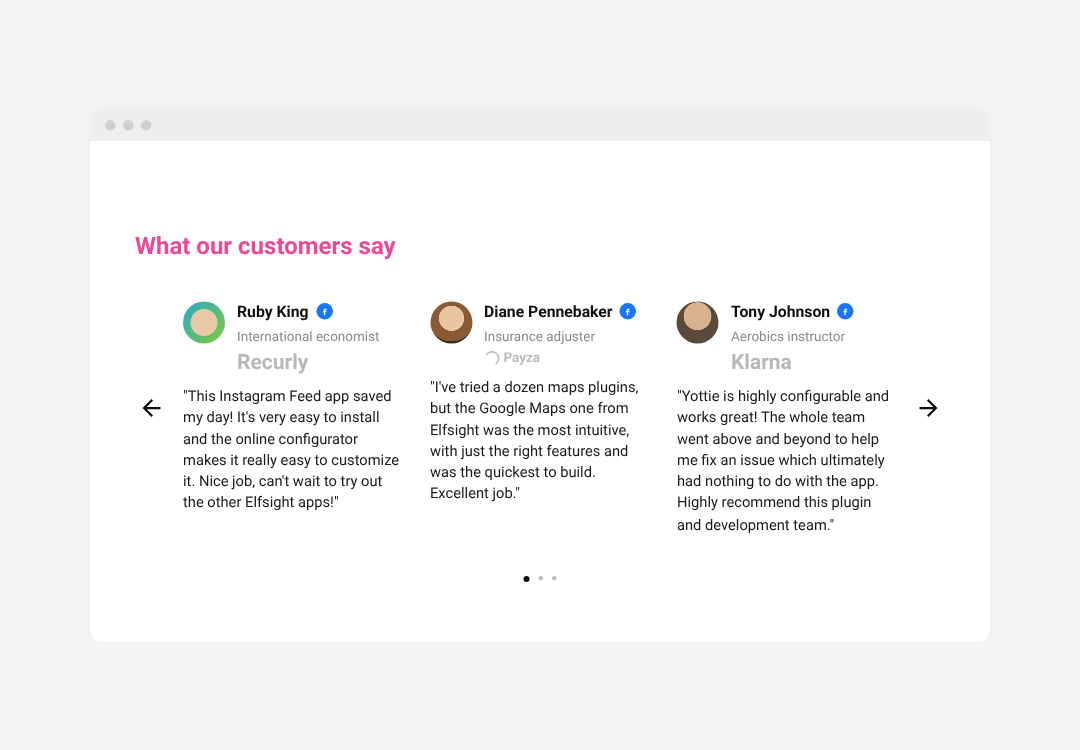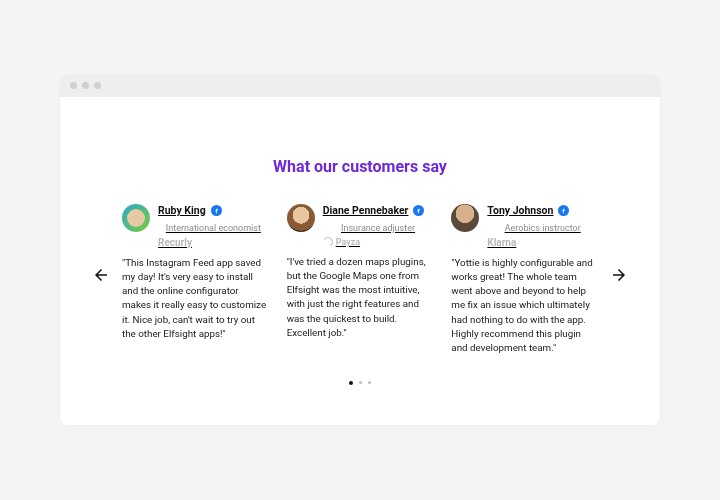--- a/index.html
+++ b/index.html
@@ -29,24 +29,23 @@
   .dot {
     width: 7px; height: 7px;
     border-radius: 50%;
     background: #cfcfcf;
   }
   .content {
     padding: 60px 30px 40px 30px;
     position: relative;
   }
   .heading {
-    text-align: center;
     font-size: 16px;
     font-weight: 700;
-    color: #6d28d9;
+    color: #ec4899;
     margin-bottom: 28px;
   }
   .carousel {
     display: flex;
     align-items: flex-start;
     gap: 10px;
   }
   .arrow {
     width: 22px; height: 22px;
     flex: 0 0 22px;
@@ -76,21 +75,21 @@
     border-radius: 50%;
     flex: 0 0 28px;
     background: #888;
     background-size: cover;
     background-position: center;
   }
   .avatar.a1 { background: linear-gradient(135deg,#2aa9c9,#7ecb3c); position:relative; }
   .avatar.a1::after{content:"";position:absolute;inset:5px;border-radius:50%;background:#e7c9a6;}
   .avatar.a2 { background: radial-gradient(circle at 50% 35%, #d9b08c 0 40%, #5a4a3a 41% 100%); }
   .avatar.a3 { background: radial-gradient(circle at 50% 40%, #e8c6a0 0 38%, #8a5a35 39% 70%, #3a2a1a 71% 100%); }
-  .who { flex: 1; min-width:0;text-decoration:underline; }
+  .who { flex: 1; min-width:0; }
   .name-row {
     display: flex;
     align-items: center;
     gap: 5px;
   }
   .name {
     font-size: 10.5px;
     font-weight: 700;
     color: #111;
     white-space: nowrap;
@@ -99,24 +98,23 @@
     width: 11px; height: 11px;
     border-radius: 50%;
     background: #1877f2;
     display:flex;align-items:center;justify-content:center;
   }
   .badge svg{width:7px;height:7px;fill:#fff;}
   .role {
     font-size: 9px;
     color: #8a8a8a;
     margin-top: 6px;
-    text-align: center;
   }
   .company {
-    font-size: 10px;
+    font-size: 14px;
     font-weight: 700;
     color: #b8b8b8;
     margin-top: 4px;
     display:flex;align-items:center;gap:3px;
   }
   .company.payza{font-size:9px;font-weight:600;}
   .company.payza::before{
     content:"";
     width:8px;height:8px;border-radius:50%;
     border:1.5px solid #b8b8b8;

